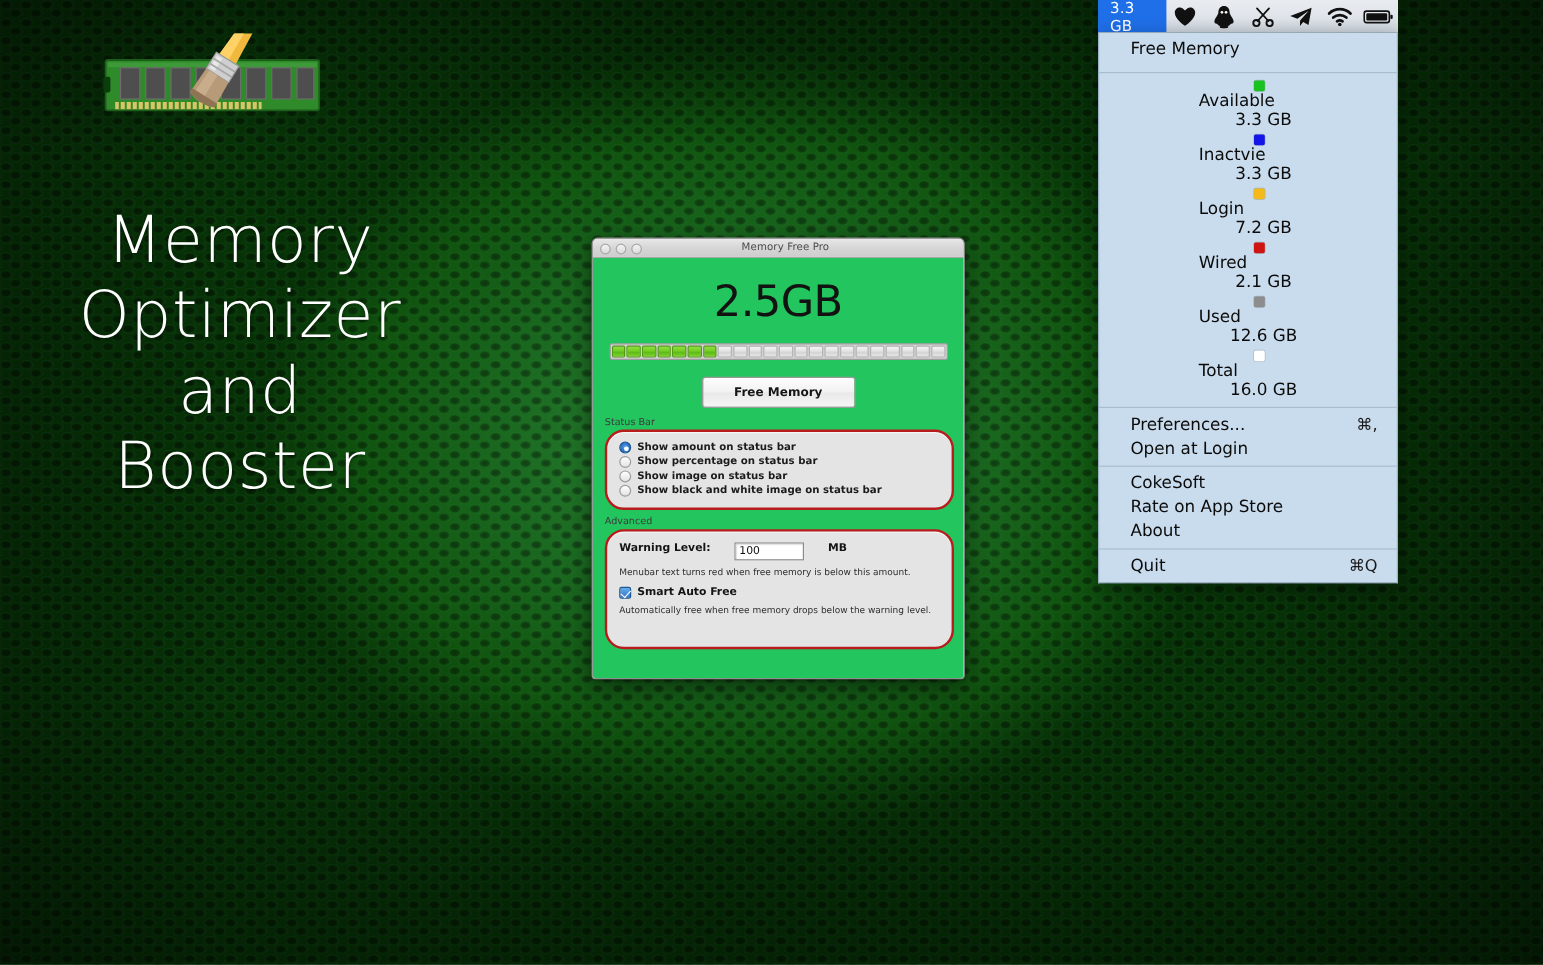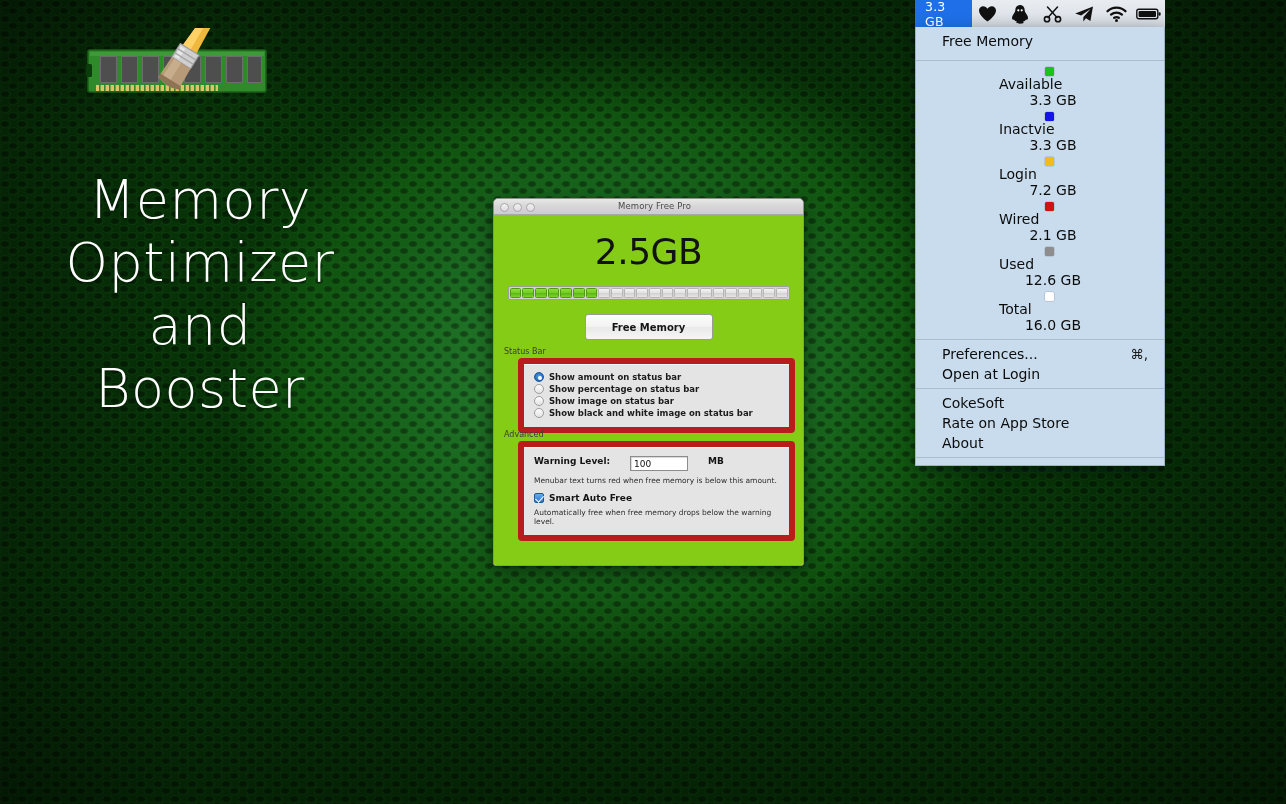--- a/index.html
+++ b/index.html
@@ -95,21 +95,21 @@
     position: absolute;
     left: 0; right: 0; top: 2px;
     text-align: center;
     font-size: 8.5px;
     color: #4a4a4a;
     letter-spacing: 0.1px;
     padding-left: 12px;
   }
   .win-body {
     padding: 0;
-    background: #84cc16;
+    background: #22c55e;
     height: 351px;
     position: relative;
   }
 
   #mem-amount {
     text-align: center;
     font-size: 36px;
     color: #121212;
     letter-spacing: -0.5px;
     padding-top: 16px;
@@ -156,24 +156,23 @@
 
   
   .group { position: absolute; }
   .group-title {
     font-size: 8px;
     color: #3b3b3b;
     margin-bottom: 2px;
   }
   .group-box {
     background: #e4e4e4;
-    border: 6px solid #b91c1c;
-    border-radius: 4px;
+    border: 2px solid #b91c1c;
+    border-radius: 16px;
     box-shadow: inset 0 1px 0 rgba(255,255,255,0.7);
-    margin-left: 14px;
   }
 
   #group-statusbar { left: 10px; top: 132px; width: 291px; }
   #group-statusbar .group-box { padding: 7px 8px 7px 10px; }
 
   .radio-row { display: flex; align-items: center; gap: 5px; margin: 1px 0 2px; cursor: pointer; }
   .radio-dot {
     width: 10px; height: 10px;
     border-radius: 50%;
     background: linear-gradient(to bottom, #ffffff, #e2e2e2);
@@ -610,16 +609,20 @@
       <span>Rate on App Store</span>
       <span class="menu-shortcut"></span>
     </div>
     <div class="menu-item">
       <span>About</span>
       <span class="menu-shortcut"></span>
     </div>
 
     <div class="menu-sep"></div>
 
+    <div class="menu-item">
+      <span>Quit</span>
+      <span class="menu-shortcut">⌘Q</span>
+    </div>
 
   </div>
 
 </div>
 
 </body></html>

